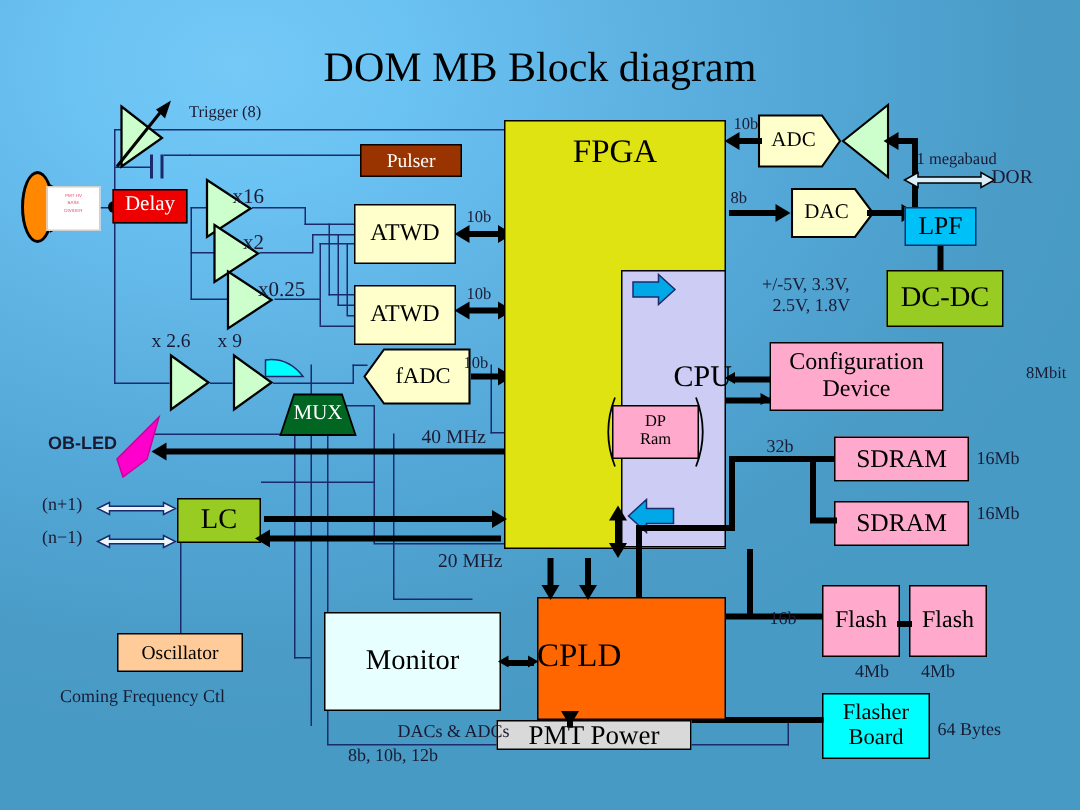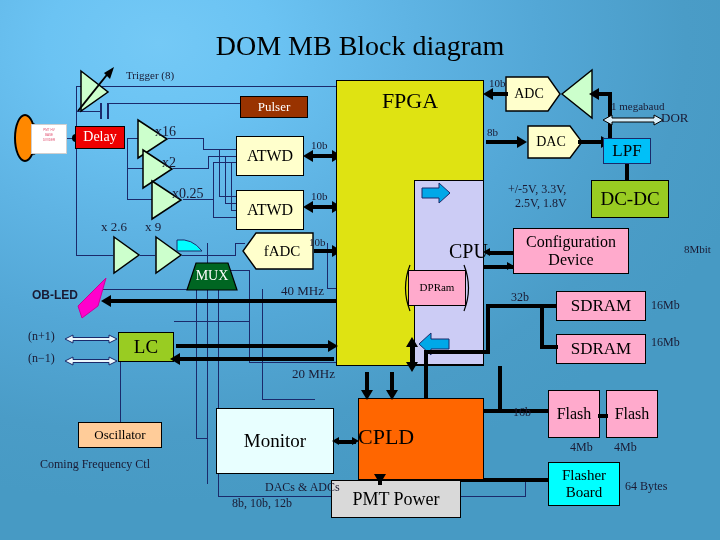--- a/index.html
+++ b/index.html
@@ -236,21 +236,21 @@
   <div class="lbl" style="left:414px;top:240px;width:70px;text-align:left;font-size:20px;color:#000;margin-left:35px;">CPU</div>
 
   <svg class="el" style="left:421px;top:182px;" width="30" height="22" viewBox="0 0 30 22">
     <path d="M1 6 L18 6 L18 1 L29 11 L18 21 L18 16 L1 16 Z" fill="#00a8e8" stroke="#1b2a6b" stroke-width="1"></path>
   </svg>
 
   <svg class="el" style="left:418px;top:332px;" width="32" height="24" viewBox="0 0 32 24">
     <path d="M31 7 L13 7 L13 1 L1 12 L13 23 L13 17 L31 17 Z" fill="#00a8e8" stroke="#1b2a6b" stroke-width="1"></path>
   </svg>
 
-  <div class="el box" style="left:408px;top:270px;width:58px;height:36px;background:#ffaacc;font-size:11px;flex-direction:row;">
+  <div class="el box" style="left:408px;top:270px;width:58px;height:36px;background:#ffaacc;font-size:11px;flex-direction:column;">
     <span>DP</span>
     <span>Ram</span>
   </div>
   <svg class="el" style="left:400px;top:264px;" width="12" height="48" viewBox="0 0 12 48">
     <path d="M10 1 Q1 24 10 47" fill="none" stroke="#000" stroke-width="1.2"></path>
   </svg>
   <svg class="el" style="left:462px;top:264px;" width="12" height="48" viewBox="0 0 12 48">
     <path d="M2 1 Q11 24 2 47" fill="none" stroke="#000" stroke-width="1.2"></path>
   </svg>
 
@@ -362,21 +362,21 @@
   <div class="blk blkv" style="left:365px;top:372px;height:22px;"></div>
   <div class="ah ah-d" style="left:361px;top:390px;"></div>
   <div class="blk blkv" style="left:390px;top:372px;height:22px;"></div>
   <div class="ah ah-d" style="left:386px;top:390px;"></div>
 
   <div class="blk blkv" style="left:410px;top:343px;height:24px;"></div>
   <div class="ah ah-u" style="left:406px;top:337px;"></div>
   <div class="ah ah-d" style="left:406px;top:362px;"></div>
   <div class="lbl" style="left:292px;top:366px;font-size:13px;">20 MHz</div>
 
-  <div class="el box" style="left:331px;top:480px;width:130px;height:38px;background:#d9d9d9;font-size:18px;">
+  <div class="el box" style="left:331px;top:480px;width:130px;height:20px;background:#d9d9d9;font-size:18px;">
       <span>PMT Power</span>
     </div>
   <div class="blk blkv" style="left:378px;top:480px;height:5px;"></div>
   <div class="ah ah-d" style="left:374px;top:474px;"></div>
 
   <div class="el box" style="left:216px;top:408px;width:118px;height:66px;background:#e8ffff;font-size:19px;flex-direction:column;line-height:1.2;">
     <span>Monitor</span>
   </div>
   <div class="lbl" style="left:217px;top:480px;font-size:12px;margin-left:48px;">DACs &amp; ADCs</div>
   <div class="lbl" style="left:232px;top:496px;font-size:12px;">8b, 10b, 12b</div>

